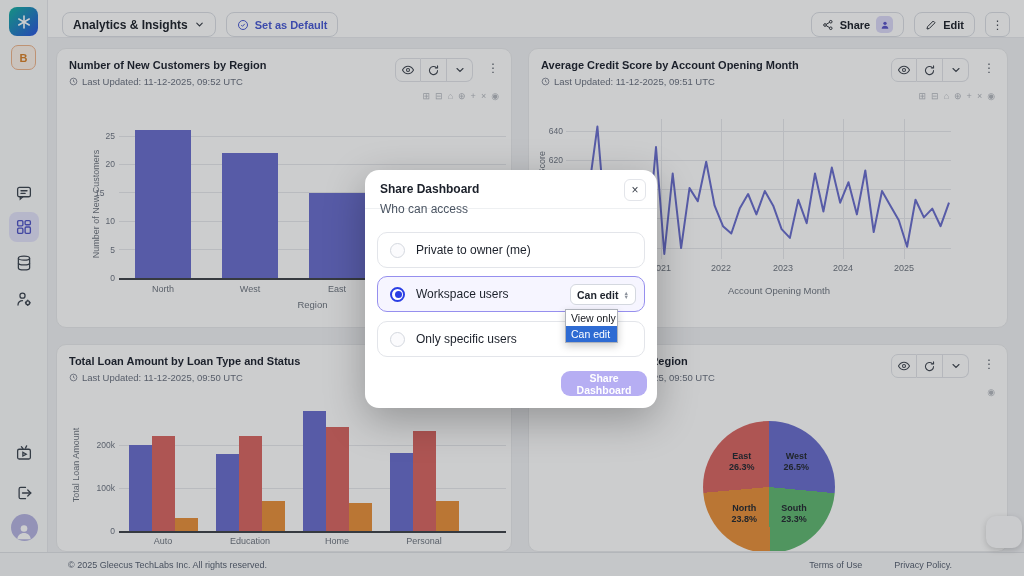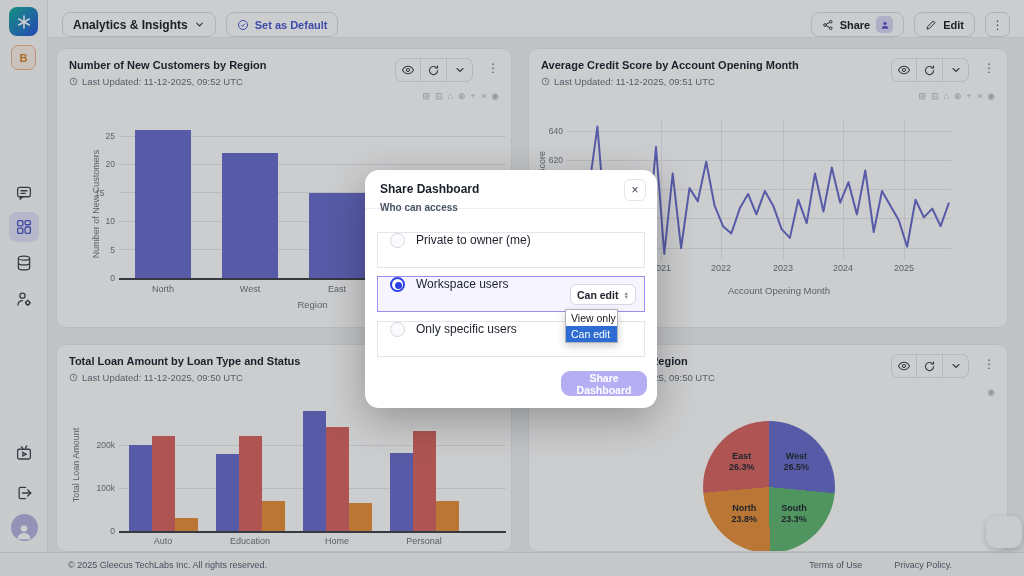--- a/index.html
+++ b/index.html
@@ -70,23 +70,23 @@
     border-radius:10px; box-shadow:0 2px 6px rgba(0,0,0,.18); z-index:8; }
 
   
   .dim { position:absolute; inset:0; background:rgba(14,17,22,0.21); z-index:40; }
   .modal { position:absolute; left:365px; top:170px; width:292px; height:238px; background:#fff;
     border-radius:14px; box-shadow:0 12px 40px rgba(0,0,0,.28); z-index:60; }
   .m-title { position:absolute; left:15px; top:12px; font-size:12px; font-weight:bold; color:#1b202a; }
   .m-close { position:absolute; right:11px; top:9px; width:22px; height:22px; border:1px solid #e3e5ea; border-radius:6px;
     display:flex; align-items:center; justify-content:center; font-size:12px; color:#3c424c; background:#fff; }
   .m-divider { position:absolute; left:0; top:38px; width:100%; height:1px; background:#eef0f2; }
-  .m-label { position:absolute; left:15px; top:32px; font-size:10px; color:#4a5462;font-weight:bold; }
-  .opt { position:absolute; left:12px; width:268px; height:36px; border:1px solid #e3e5ea; border-radius:0;
-    background:#fff; display:flex; padding-left:12px; gap:11px; }
+  .m-label { position:absolute; left:15px; top:32px; font-size:12px; color:#4a5462; }
+  .opt { position:absolute; left:12px; width:268px; height:36px; border:1px solid #e3e5ea; border-radius:10px;
+    background:#fff; display:flex; align-items:center; padding-left:12px; gap:11px; }
   .opt.sel { background:#f6f5ff; border:1.5px solid #968fee; }
   .radio { width:15px; height:15px; border-radius:50%; border:1.5px solid #d4d8df; background:#fbfbfd; flex:none; }
   .radio.on { border:2px solid #2b3fe4; background:#fff; position:relative; }
   .radio.on::after { content:""; position:absolute; left:2.5px; top:2.5px; width:7px; height:7px; border-radius:50%; background:#2b3fe4; }
   .opt-label { font-size:12px; color:#1c212b; }
   .perm-select { position:absolute; right:8px; top:7px; width:66px; height:21px; border:1px solid #d4d8df; border-radius:6px;
     background:#fff; display:flex; align-items:center; justify-content:space-between; padding:0 6px; }
   .perm-select .val { font-size:10.5px; font-weight:bold; color:#20252e; }
   .updown { display:flex; flex-direction:column; line-height:4px; }
   .updown i { font-style:normal; font-size:5.5px; color:#8b919b; }

